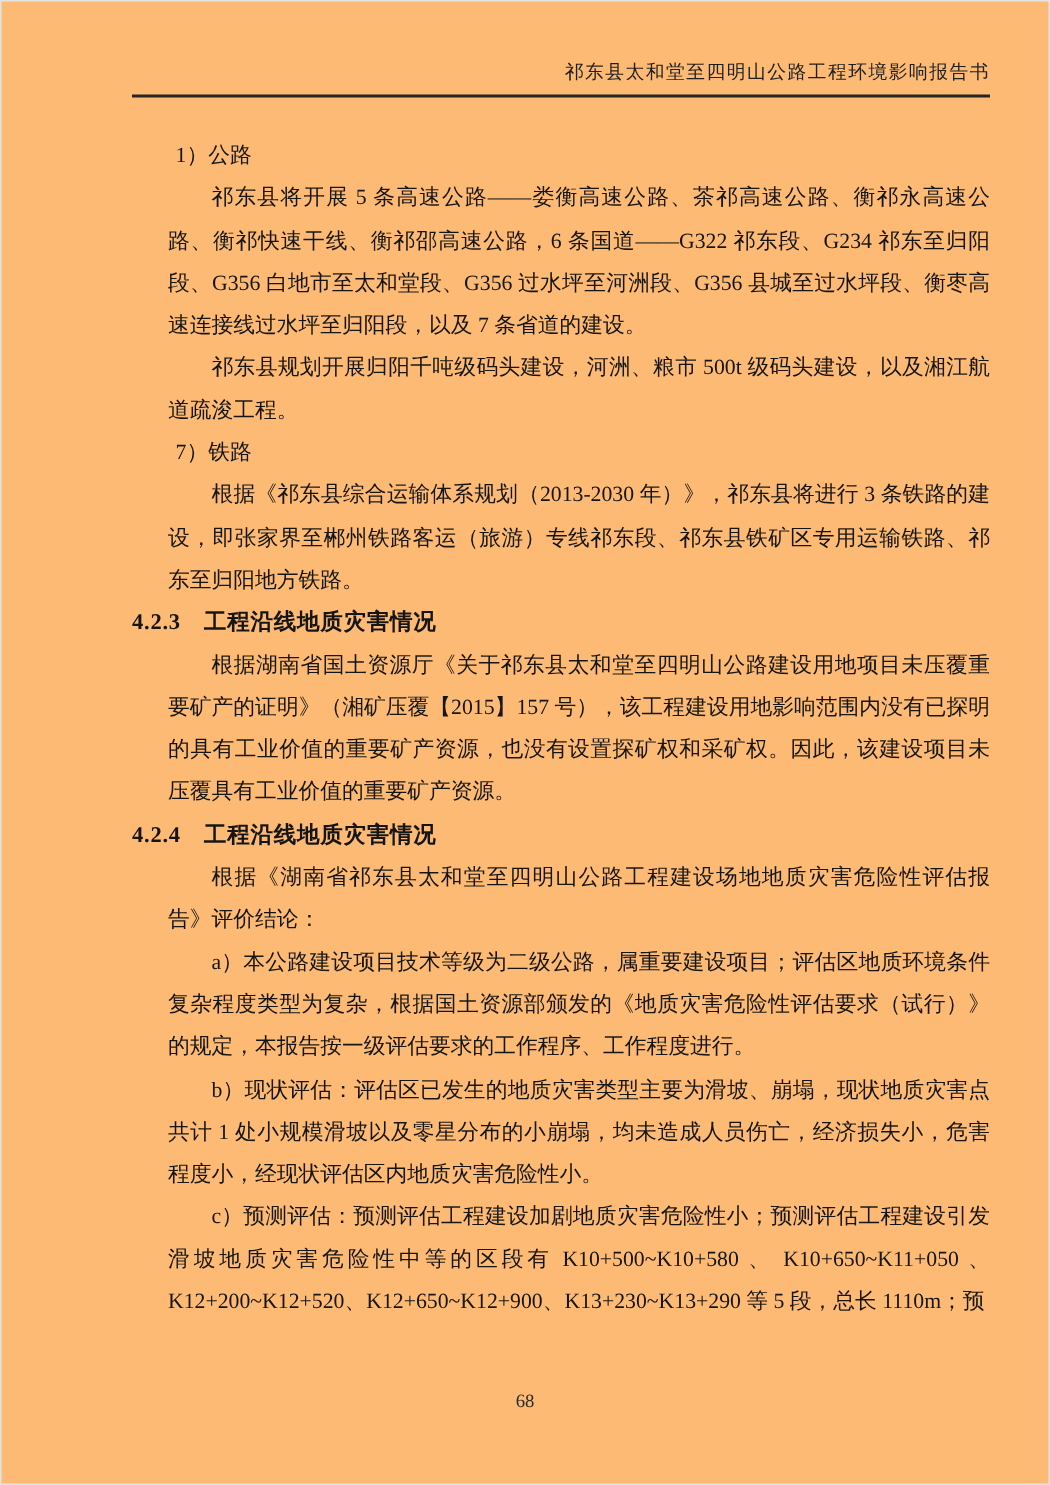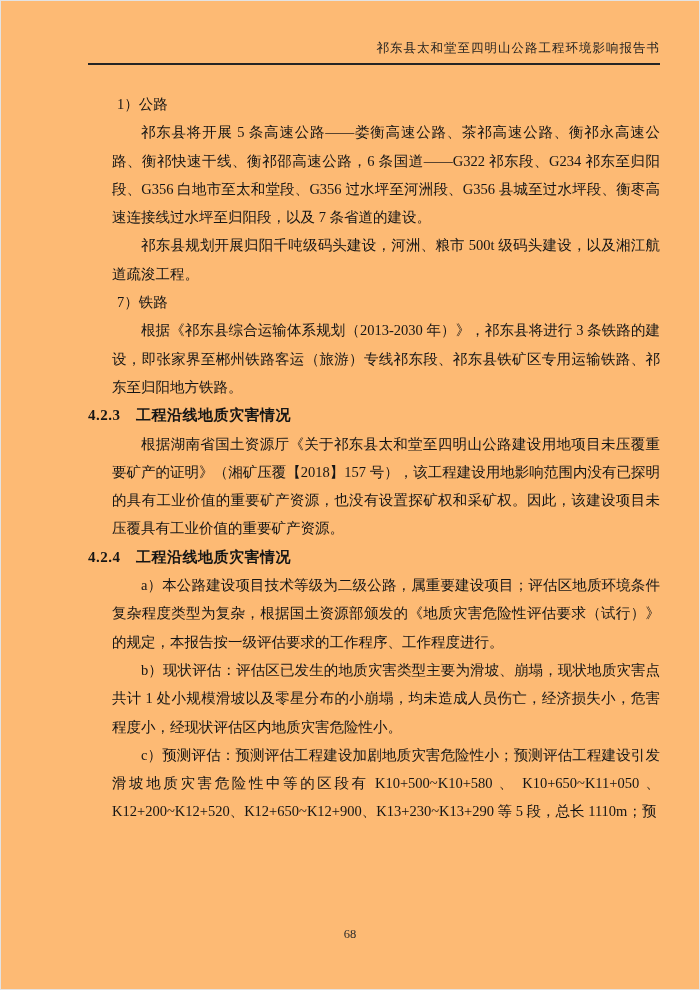--- a/index.html
+++ b/index.html
@@ -73,22 +73,23 @@
     <span>祁东县太和堂至四明山公路工程环境影响报告书</span>
   </div>
 
   <div class="content">
     <p class="block sub">1）公路</p>
     <p class="block p">祁东县将开展 5 条高速公路——娄衡高速公路、茶祁高速公路、衡祁永高速公路、衡祁快速干线、衡祁邵高速公路，6 条国道——G322 祁东段、G234 祁东至归阳段、G356 白地市至太和堂段、G356 过水坪至河洲段、G356 县城至过水坪段、衡枣高速连接线过水坪至归阳段，以及 7 条省道的建设。</p>
     <p class="block p">祁东县规划开展归阳千吨级码头建设，河洲、粮市 500t 级码头建设，以及湘江航道疏浚工程。</p>
     <p class="block sub">7）铁路</p>
     <p class="block p">根据《祁东县综合运输体系规划（2013-2030 年）》，祁东县将进行 3 条铁路的建设，即张家界至郴州铁路客运（旅游）专线祁东段、祁东县铁矿区专用运输铁路、祁东至归阳地方铁路。</p>
     <p class="block h">4.2.3　工程沿线地质灾害情况</p>
-    <p class="block p">根据湖南省国土资源厅《关于祁东县太和堂至四明山公路建设用地项目未压覆重要矿产的证明》（湘矿压覆【2018】157 号），该工程建设用地影响范围内没有已探明的具有工业价值的重要矿产资源，也没有设置探矿权和采矿权。因此，该建设项目未压覆具有工业价值的重要矿产资源。</p>
+    <p class="block p">根据湖南省国土资源厅《关于祁东县太和堂至四明山公路建设用地项目未压覆重要矿产的证明》（湘矿压覆【2015】157 号），该工程建设用地影响范围内没有已探明的具有工业价值的重要矿产资源，也没有设置探矿权和采矿权。因此，该建设项目未压覆具有工业价值的重要矿产资源。</p>
     <p class="block h">4.2.4　工程沿线地质灾害情况</p>
+    <p class="block p">根据《湖南省祁东县太和堂至四明山公路工程建设场地地质灾害危险性评估报告》评价结论：</p>
     <p class="block p">a）本公路建设项目技术等级为二级公路，属重要建设项目；评估区地质环境条件复杂程度类型为复杂，根据国土资源部颁发的《地质灾害危险性评估要求（试行）》的规定，本报告按一级评估要求的工作程序、工作程度进行。</p>
     <p class="block p">b）现状评估：评估区已发生的地质灾害类型主要为滑坡、崩塌，现状地质灾害点共计 1 处小规模滑坡以及零星分布的小崩塌，均未造成人员伤亡，经济损失小，危害程度小，经现状评估区内地质灾害危险性小。</p>
     <p class="block p">c）预测评估：预测评估工程建设加剧地质灾害危险性小；预测评估工程建设引发滑坡地质灾害危险性中等的区段有 K10+500~K10+580 、 K10+650~K11+050 、K12+200~K12+520、K12+650~K12+900、K13+230~K13+290 等 5 段，总长 1110m；预</p>
   </div>
 
   <div class="footer">
     <span>68</span>
   </div>
 
 </div>

